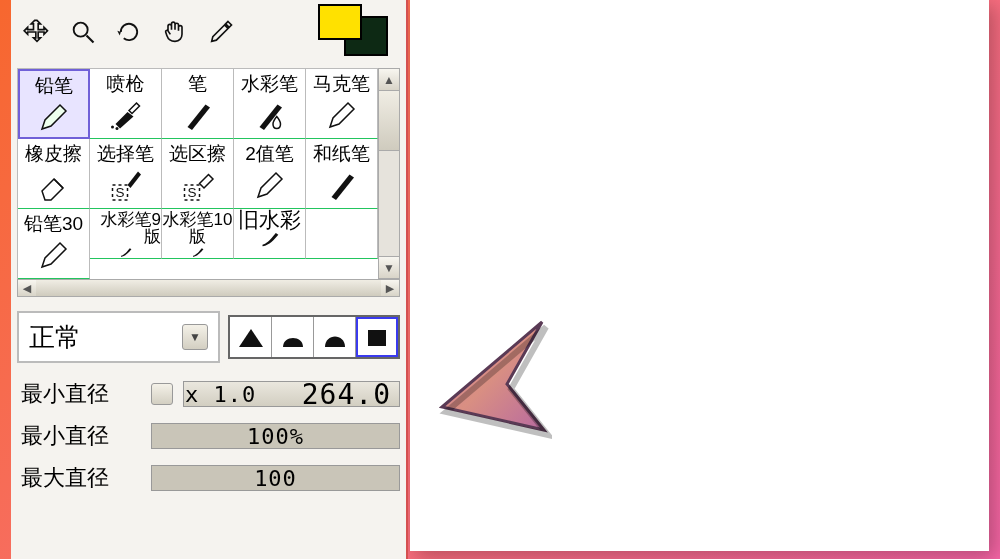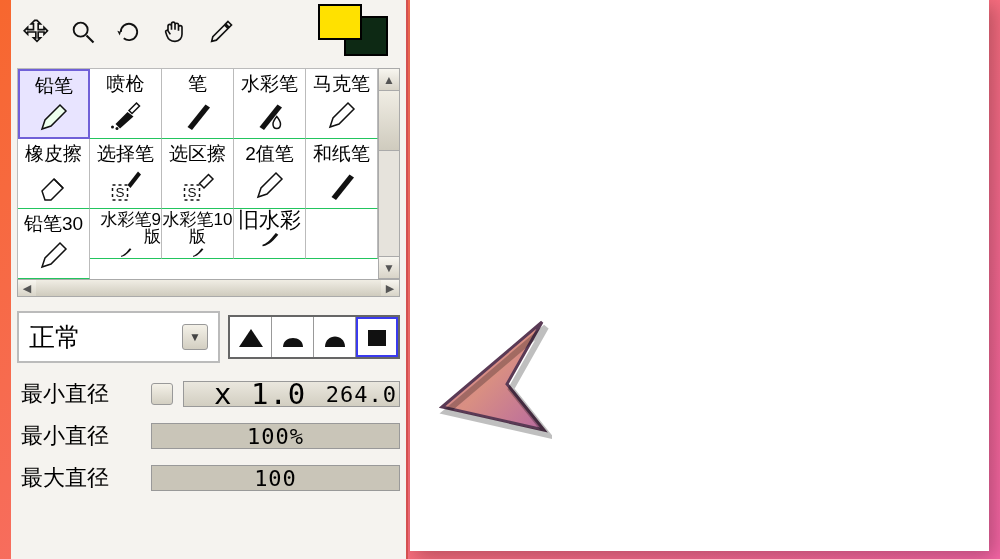--- a/index.html
+++ b/index.html
@@ -185,22 +185,22 @@
   display:flex;
   align-items:center;
   justify-content:center;
   font-family: monospace;
   font-size: 22px;
   letter-spacing: 1px;
 }
 .slider-split {
   position:relative;
 }
-.slider-split .mult { position:absolute; left:30px; font-family:monospace;font-size:29px; }
-.slider-split .val  { position:absolute; right:2px; font-family:monospace;font-size:22px; }
+.slider-split .mult { position:absolute; left:1px; font-family:monospace;font-size:22px; }
+.slider-split .val  { position:absolute; right:8px; font-family:monospace;font-size:28px; }
 .small-btn {
   width: 22px;
   height: 22px;
   background: linear-gradient(#f4f1e8,#d3cfc2);
   border: 1px solid #999;
   border-radius: 3px;
 }
 .arrow-cursor {
   position:absolute;
   left: 432px;

